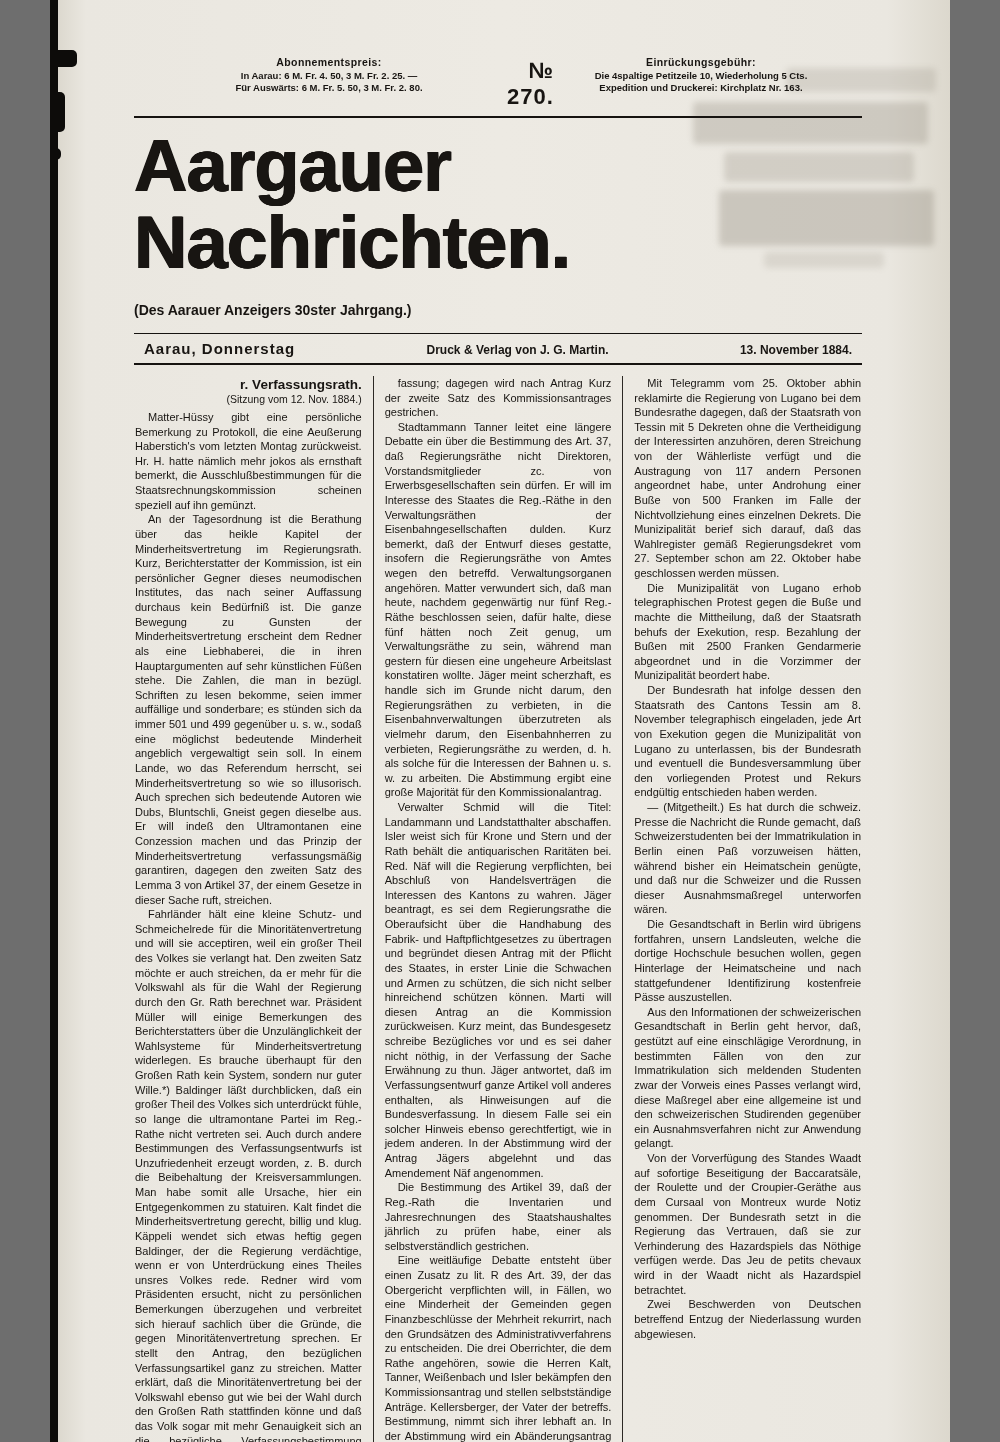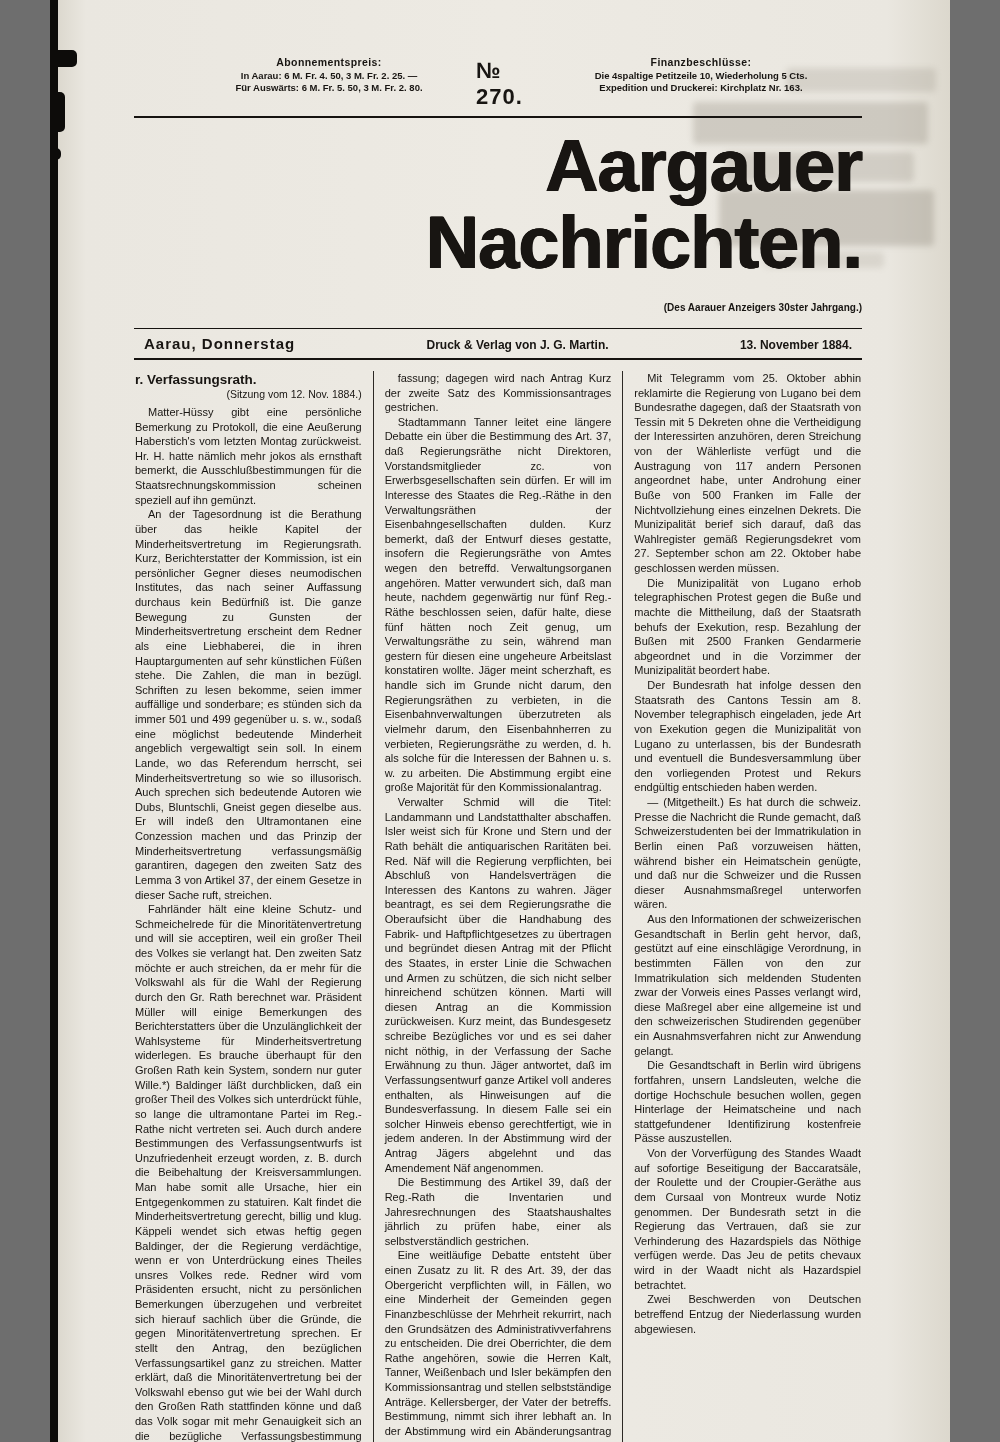--- a/index.html
+++ b/index.html
@@ -24,44 +24,44 @@
   .g4{right:16px;top:190px;width:215px;height:56px;opacity:.34;}
   .g5{right:66px;top:252px;width:120px;height:16px;opacity:.18;}
 
   .content{position:absolute;left:84px;right:88px;top:56px;}
 
   
   .topbar{display:flex;justify-content:space-between;align-items:flex-start;
     padding:0 14px 6px 48px;border-bottom:2px solid #161310;}
   .sub-block{width:300px;text-align:center;font-weight:bold;font-size:9.5px;line-height:1.3;}
   .sb-title{font-size:10.5px;letter-spacing:.4px;}
-  .issue{font-size:22px;font-weight:bold;letter-spacing:1px;padding-top:2px;}
+  .issue{font-size:22px;font-weight:bold;letter-spacing:1px;padding-top:2px;text-align:right;}
 
   
-  .masthead{margin:10px 0 0;text-align:right;font-weight:bold;font-size:74px;line-height:1.04;
+  .masthead{margin:10px 0 0;text-align:left;font-weight:bold;font-size:74px;line-height:1.04;
     letter-spacing:-1px;
     text-shadow:.7px 0 0 currentColor,-.7px 0 0 currentColor,0 .4px 0 currentColor;}
-  .subtitle{margin-top:20px;text-align:right;font-weight:bold;font-size:10px;}
+  .subtitle{margin-top:20px;text-align:left;font-weight:bold;font-size:14px;}
 
   
   .dateline{margin-top:15px;border-top:1.5px solid #161310;border-bottom:2px solid #161310;
     display:flex;justify-content:space-between;align-items:baseline;padding:6px 10px;}
   .dl-place{font-weight:bold;font-size:15px;letter-spacing:1px;}
   .dl-pub{font-weight:bold;font-size:12px;}
   .dl-date{font-weight:bold;font-size:12px;}
 
   
   .columns{display:flex;margin-top:11px;height:1118px;}
   .col{flex:1 1 0;padding:0 11px;overflow:hidden;}
   .col:first-child{padding-left:1px;}
   .col:last-child{padding-right:1px;}
   .col + .col{border-left:1px solid #2c2824;}
 
   .col p{margin:0;font-size:11px;line-height:1.33;text-align:justify;text-indent:13px;}
-  .article-head{text-align:left;font-weight:bold;font-size:13.5px;margin:1px 0 1px;}
+  .article-head{text-align:right;font-weight:bold;font-size:13.5px;margin:1px 0 1px;}
   .article-sub{text-align:right;font-size:10.5px;margin-bottom:5px;}
 </style>
 </head>
 <body>
 
 <div class="page">
   <div class="edge-strip"></div>
   <div class="edge-blob blob1"></div>
   <div class="edge-blob blob2"></div>
   <div class="edge-blob blob3"></div>
@@ -74,21 +74,21 @@
   <div class="content">
 
     <header class="topbar">
       <div class="sub-block">
         <div class="sb-title">Abonnementspreis:</div>
         <div class="sb-line">In Aarau: 6 M. Fr. 4. 50, 3 M. Fr. 2. 25. —</div>
         <div class="sb-line">Für Auswärts: 6 M. Fr. 5. 50, 3 M. Fr. 2. 80.</div>
       </div>
       <div class="issue">№ 270.</div>
       <div class="sub-block">
-        <div class="sb-title">Finanzbeschlüsse:</div>
+        <div class="sb-title">Einrückungsgebühr:</div>
         <div class="sb-line">Die 4spaltige Petitzeile 10, Wiederholung 5 Cts.</div>
         <div class="sb-line">Expedition und Druckerei: Kirchplatz Nr. 163.</div>
       </div>
     </header>
 
     <h1 class="masthead">Aargauer Nachrichten.</h1>
     <div class="subtitle">(Des Aarauer Anzeigers 30ster Jahrgang.)</div>
 
     <div class="dateline">
       <span class="dl-place">Aarau, Donnerstag</span>
@@ -114,22 +114,22 @@
         <p>Die Bestimmung des Artikel 39, daß der Reg.-Rath die Inventarien und Jahresrechnungen des Staatshaushaltes jährlich zu prüfen habe, einer als selbstverständlich gestrichen.</p>
         <p>Eine weitläufige Debatte entsteht über einen Zusatz zu lit. R des Art. 39, der das Obergericht verpflichten will, in Fällen, wo eine Minderheit der Gemeinden gegen Finanzbeschlüsse der Mehrheit rekurrirt, nach den Grundsätzen des Administrativverfahrens zu entscheiden. Die drei Oberrichter, die dem Rathe angehören, sowie die Herren Kalt, Tanner, Weißenbach und Isler bekämpfen den Kommissionsantrag und stellen selbstständige Anträge. Kellersberger, der Vater der betreffs. Bestimmung, nimmt sich ihrer lebhaft an. In der Abstimmung wird ein Abänderungsantrag Weißenbachs angenommen, dahin lautend, es habe in Streitigkeiten obgenannter Art der Regierungsrath in erster Linie und als Rekursinstanz der Große Rath zu entscheiden.</p>
 
       </div>
 
       <div class="col">
         <p>Mit Telegramm vom 25. Oktober abhin reklamirte die Regierung von Lugano bei dem Bundesrathe dagegen, daß der Staatsrath von Tessin mit 5 Dekreten ohne die Vertheidigung der Interessirten anzuhören, deren Streichung von der Wählerliste verfügt und die Austragung von 117 andern Personen angeordnet habe, unter Androhung einer Buße von 500 Franken im Falle der Nichtvollziehung eines einzelnen Dekrets. Die Munizipalität berief sich darauf, daß das Wahlregister gemäß Regierungsdekret vom 27. September schon am 22. Oktober habe geschlossen werden müssen.</p>
         <p>Die Munizipalität von Lugano erhob telegraphischen Protest gegen die Buße und machte die Mittheilung, daß der Staatsrath behufs der Exekution, resp. Bezahlung der Bußen mit 2500 Franken Gendarmerie abgeordnet und in die Vorzimmer der Munizipalität beordert habe.</p>
         <p>Der Bundesrath hat infolge dessen den Staatsrath des Cantons Tessin am 8. November telegraphisch eingeladen, jede Art von Exekution gegen die Munizipalität von Lugano zu unterlassen, bis der Bundesrath und eventuell die Bundesversammlung über den vorliegenden Protest und Rekurs endgültig entschieden haben werden.</p>
         <p>— (Mitgetheilt.) Es hat durch die schweiz. Presse die Nachricht die Runde gemacht, daß Schweizerstudenten bei der Immatrikulation in Berlin einen Paß vorzuweisen hätten, während bisher ein Heimatschein genügte, und daß nur die Schweizer und die Russen dieser Ausnahmsmaßregel unterworfen wären.</p>
+        <p>Die Gesandtschaft in Berlin wird übrigens fortfahren, unsern Landsleuten, welche die dortige Hochschule besuchen wollen, gegen Hinterlage der Heimatscheine und nach stattgefundener Identifizirung kostenfreie Pässe auszustellen.</p>
         <p>Aus den Informationen der schweizerischen Gesandtschaft in Berlin geht hervor, daß, gestützt auf eine einschlägige Verordnung, in bestimmten Fällen von den zur Immatrikulation sich meldenden Studenten zwar der Vorweis eines Passes verlangt wird, diese Maßregel aber eine allgemeine ist und den schweizerischen Studirenden gegenüber ein Ausnahmsverfahren nicht zur Anwendung gelangt.</p>
-        <p>Die Gesandtschaft in Berlin wird übrigens fortfahren, unsern Landsleuten, welche die dortige Hochschule besuchen wollen, gegen Hinterlage der Heimatscheine und nach stattgefundener Identifizirung kostenfreie Pässe auszustellen.</p>
         <p>Von der Vorverfügung des Standes Waadt auf sofortige Beseitigung der Baccaratsäle, der Roulette und der Croupier-Geräthe aus dem Cursaal von Montreux wurde Notiz genommen. Der Bundesrath setzt in die Regierung das Vertrauen, daß sie zur Verhinderung des Hazardspiels das Nöthige verfügen werde. Das Jeu de petits chevaux wird in der Waadt nicht als Hazardspiel betrachtet.</p>
         <p>Zwei Beschwerden von Deutschen betreffend Entzug der Niederlassung wurden abgewiesen.</p>
 
       </div>
 
     </div>
   </div>
 </div>
 
 </body></html>

